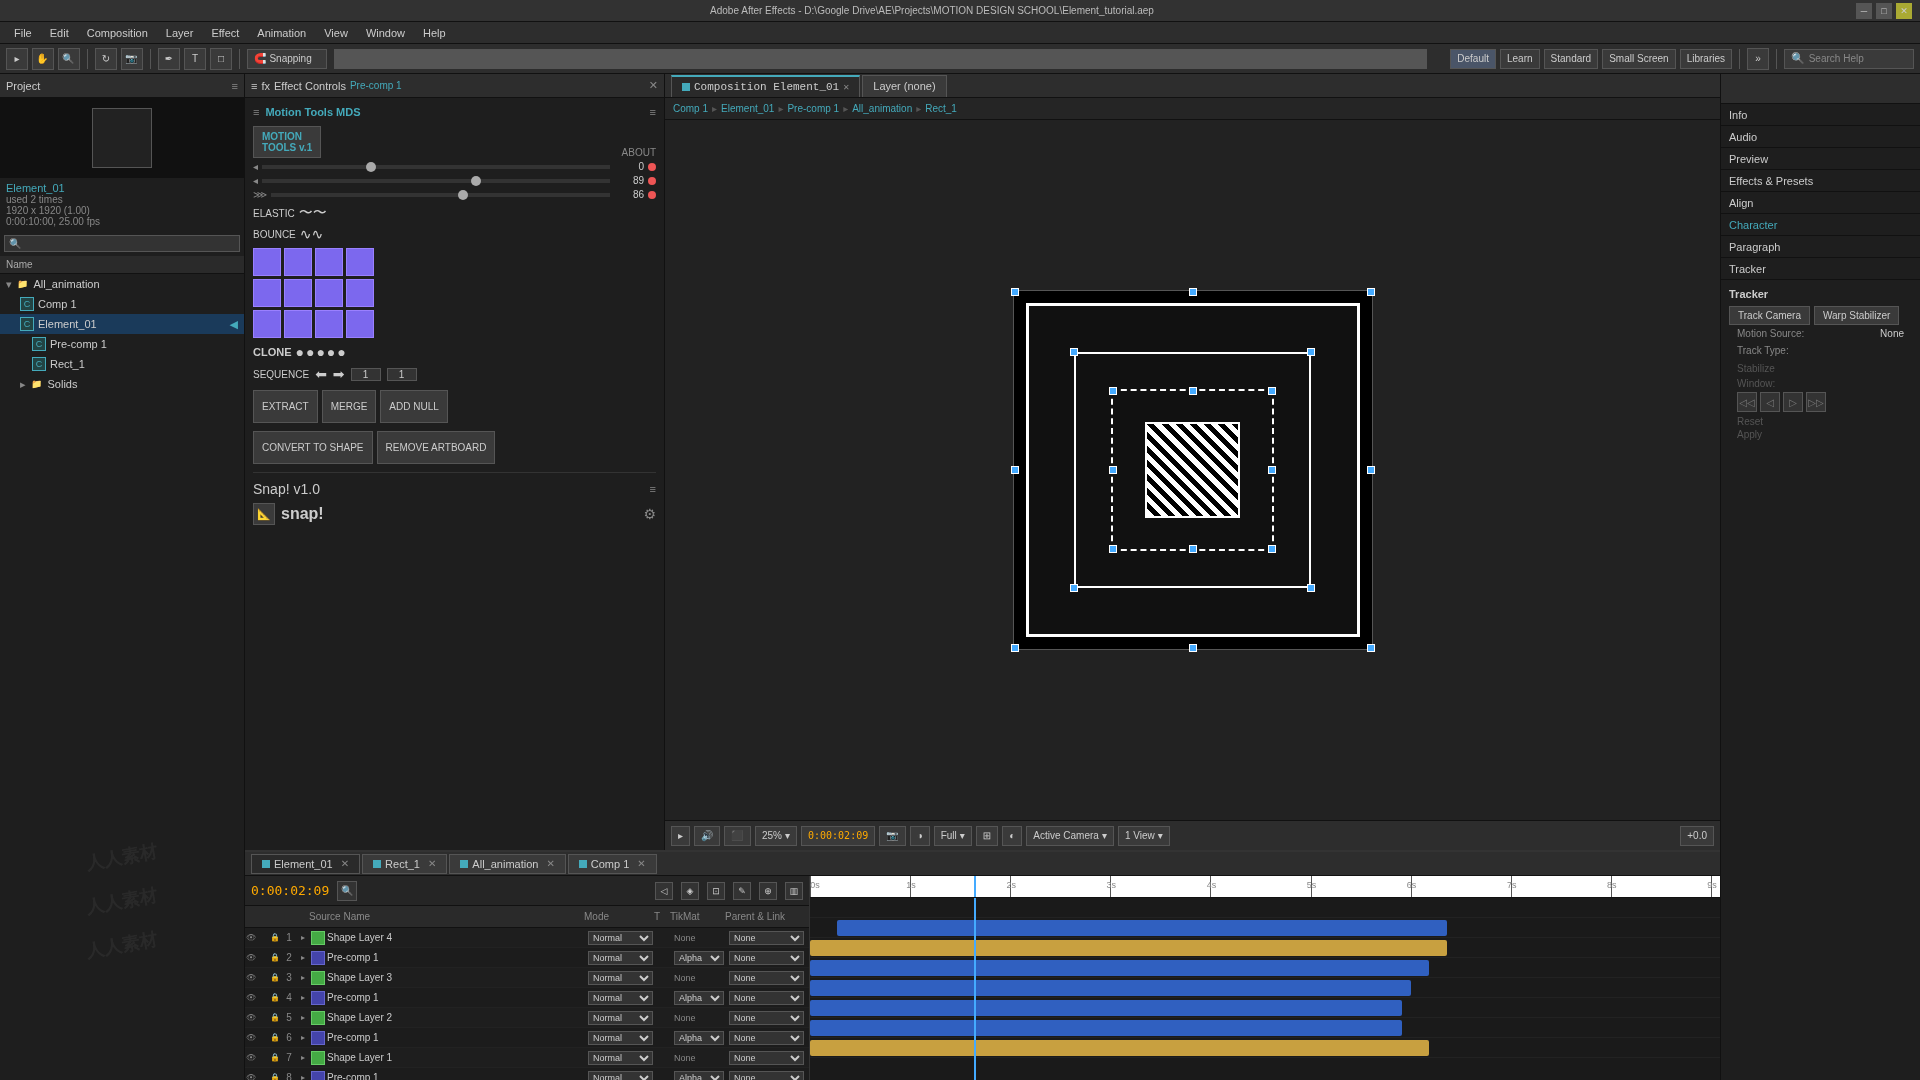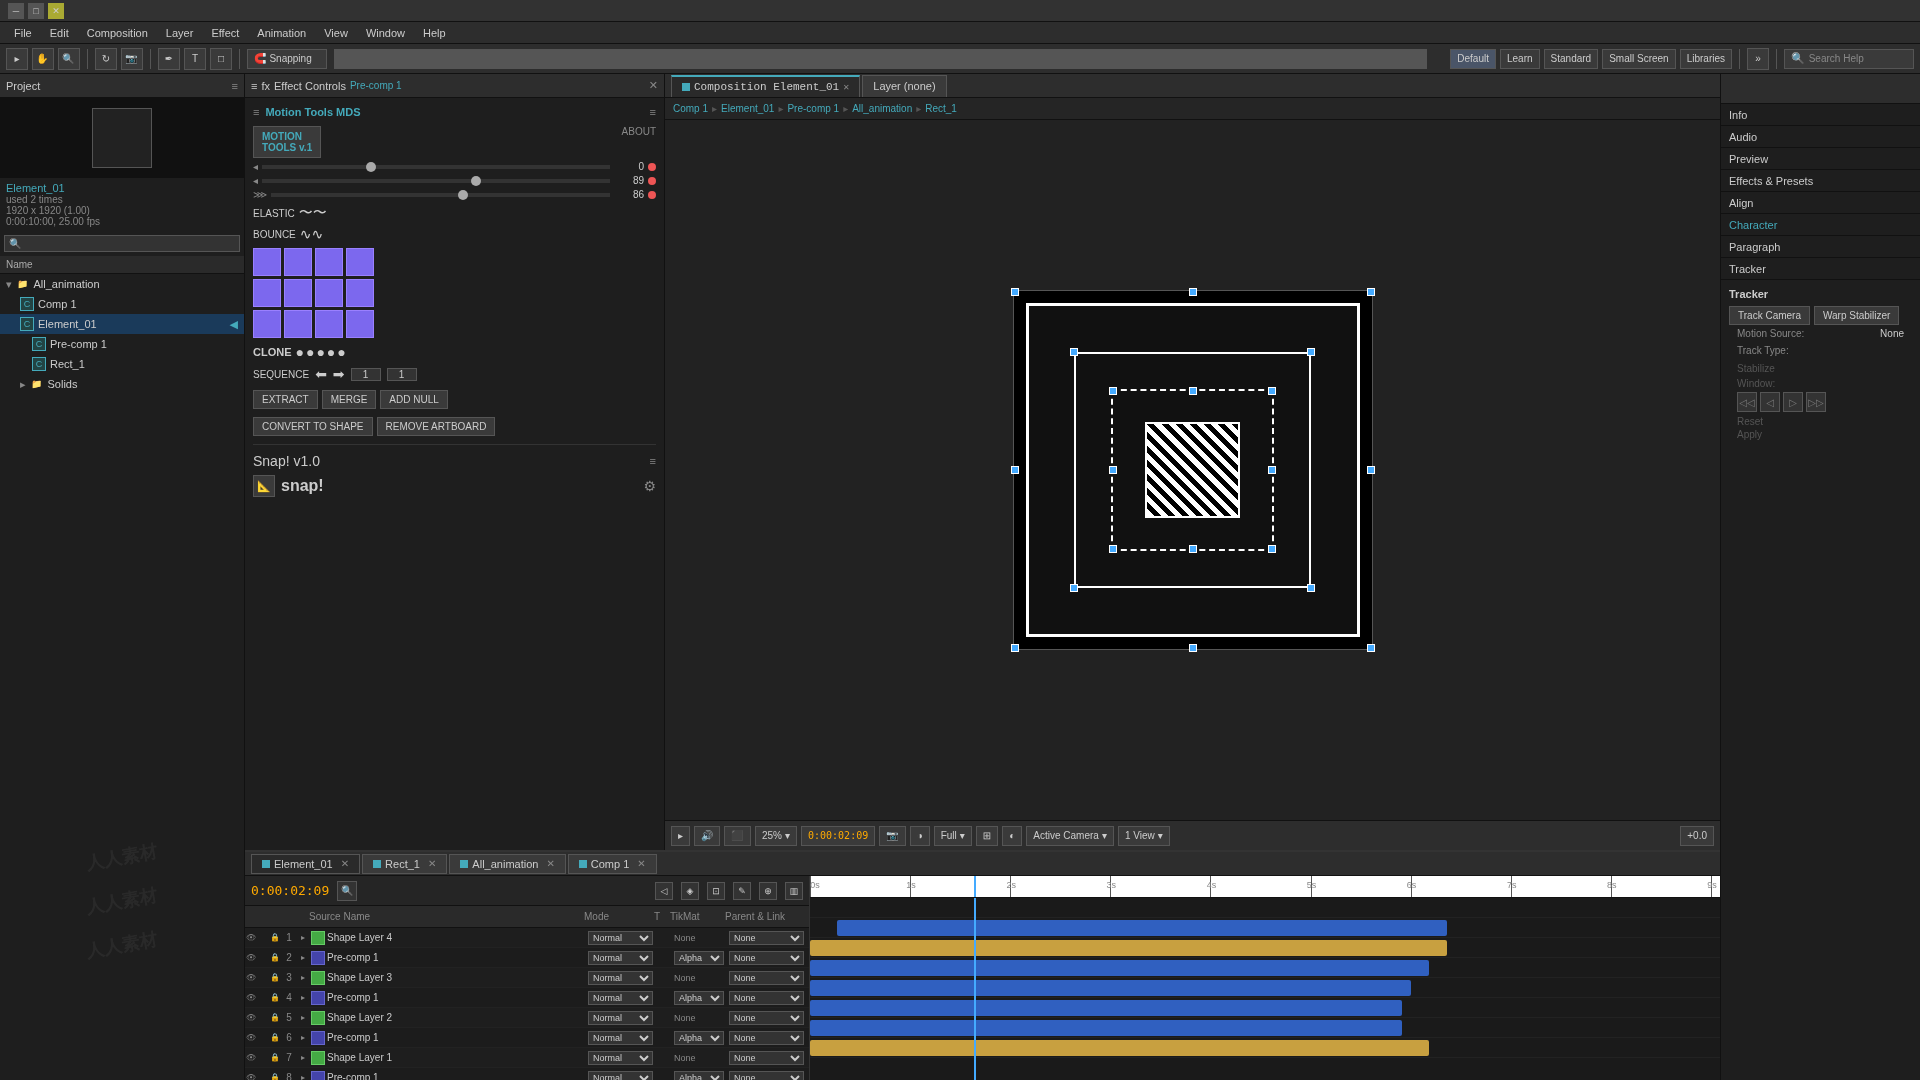--- a/index.html
+++ b/index.html
@@ -115,21 +115,21 @@
     .wavy { font-size: 14px; color: #ccc; }
     .clone-row { display: flex; align-items: center; gap: 4px; }
     .clone-label { font-size: 11px; color: #ccc; font-weight: bold; }
     .clone-dots { font-size: 14px; color: #ccc; letter-spacing: 2px; }
     .seq-row { display: flex; align-items: center; gap: 6px; margin: 6px 0; }
     .seq-label { font-size: 10px; color: #ccc; }
     .seq-icon { font-size: 14px; color: #ccc; cursor: pointer; }
     .seq-input { width: 30px; background: #333; border: 1px solid #555; color: #ccc; text-align: center; font-size: 10px; }
     .action-btns { display: flex; gap: 4px; margin: 8px 0; flex-wrap: wrap; }
     .action-btn {
-      padding: 3px 8px; background: #3a3a3a; border: 1px solid #555;
+      padding: 10px 8px; background: #3a3a3a; border: 1px solid #555;
       color: #ccc; font-size: 10px; cursor: pointer;
     }
     .snap-panel { margin-top: 8px; border-top: 1px solid #333; padding-top: 8px; }
     .snap-header { display: flex; align-items: center; justify-content: space-between; }
 
     
     #comp-viewer {
       flex: 1; background: #1a1a1a; display: flex; flex-direction: column;
     }
     #comp-tabs {
@@ -279,20 +279,21 @@
       display: flex; flex-direction: column; align-items: center; justify-content: center;
       gap: 40px;
     }
     .wm-row { display: flex; gap: 60px; }
     .wm-text { font-size: 18px; color: rgba(200,200,200,0.07); transform: rotate(-10deg); white-space: nowrap; font-weight: bold; }
   </style>
 </head>
 <body>
 
 <div id="titlebar">
+  <span style="font-size:10px; color:#bbb; flex:1; text-align:center;">Adobe After Effects - D:\Google Drive\AE\Projects\MOTION DESIGN SCHOOL\Element_tutorial.aep</span>
   <div style="display:flex; gap:4px;">
     <div class="win-btn">─</div>
     <div class="win-btn">□</div>
     <div class="win-btn" style="background:#aa3;">✕</div>
   </div>
 </div>
 
 <div id="menubar">
   <span class="menu-item">File</span>
   <span class="menu-item">Edit</span>
@@ -415,21 +416,21 @@
 
         <div id="motion-tools-panel">
           <div class="panel-header-row">
             <div style="display:flex;align-items:center;gap:6px;">
               <span style="color:#888; cursor:pointer;">≡</span>
               <span class="motion-tools-title">Motion Tools MDS</span>
             </div>
             <span style="color:#888; cursor:pointer;">≡</span>
           </div>
 
-          <div style="display:flex; justify-content:space-between; align-items:flex-start; ">
+          <div style="display:flex; justify-content:space-between; align-items:flex-end; ">
             <div style="background:#3a3a3a; padding:4px 8px; border:1px solid #555; color:#4ab; font-size:10px; font-weight:bold;">
               MOTION<br>TOOLS v.1
             </div>
             <div class="about-btn">ABOUT</div>
           </div>
 
           <div class="slider-row">
             <span class="slider-arrow">◂</span>
             <div class="slider-track">
               <div class="slider-thumb" style="left:30%;"></div>

